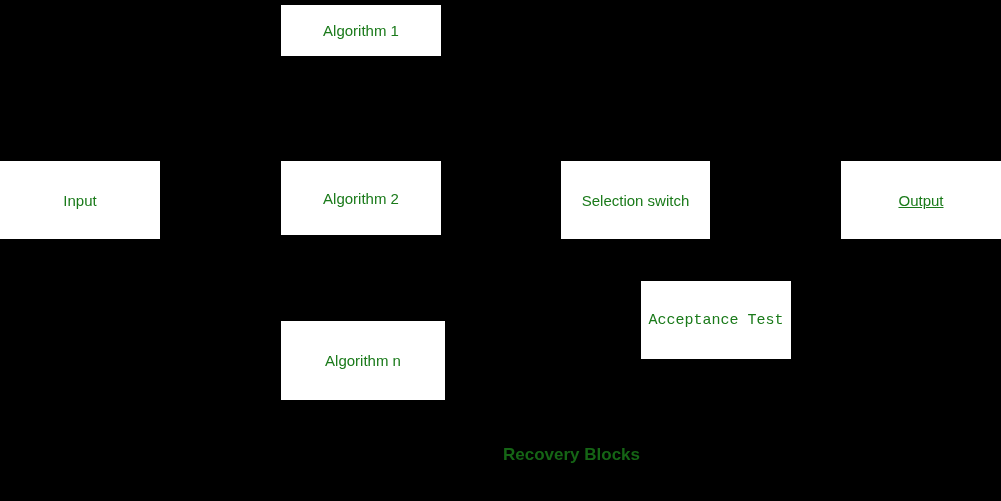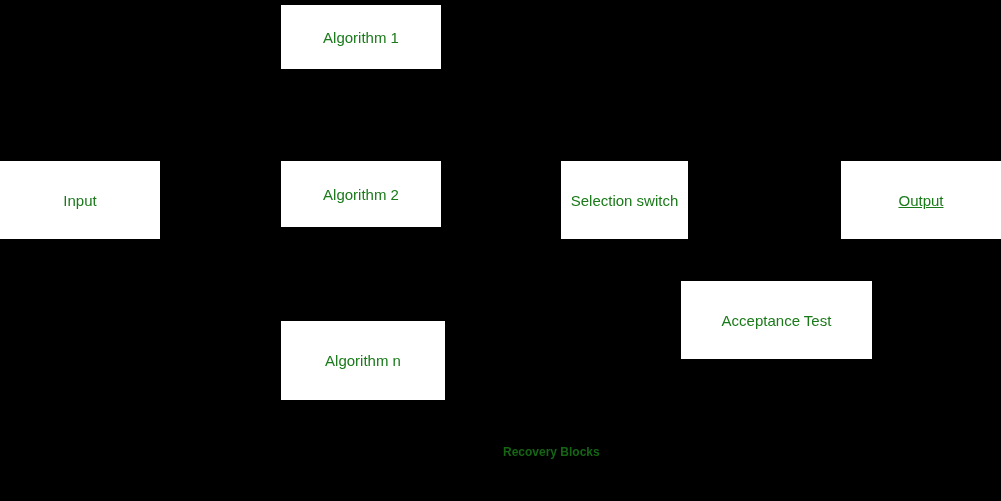--- a/index.html
+++ b/index.html
@@ -20,32 +20,32 @@
     background: var(--node-fill, #ffffff);
     color: var(--node-text, #1a7a1a);
     display: flex;
     align-items: center;
     justify-content: center;
     font-size: 15px;
     line-height: 1;
     box-sizing: border-box;
   }
   .n-input            { left: 0;     top: 161px; width: 160px; height: 78px; }
-  .n-alg1             { left: 281px; top: 5px;   width: 160px; height: 64px; align-items: center; }
-  .n-alg2             { left: 281px; top: 161px; width: 160px; height: 66px; text-align: center; }
+  .n-alg1             { left: 281px; top: 5px;   width: 160px; height: 51px; align-items: center; }
+  .n-alg2             { left: 281px; top: 161px; width: 160px; height: 74px; text-align: center; }
   .n-algn             { left: 281px; top: 321px; width: 164px; height: 79px; }
-  .n-selection-switch { left: 561px; top: 161px; width: 127px; height: 78px; }
+  .n-selection-switch { left: 561px; top: 161px; width: 149px; height: 78px; }
   .n-output           { left: 841px; top: 161px; width: 160px; height: 78px; text-decoration: underline; }
-  .n-acceptance-test  { left: 681px; top: 281px; width: 191px; height: 78px; }
+  .n-acceptance-test  { left: 641px; top: 281px; width: 150px; height: 78px; font-family: Liberation Mono, monospace; }
   .caption {
     position: absolute;
     left: 503px;
     top: 445px;
     color: var(--caption-color, #156515);
-    font-size: 12px;
+    font-size: 17px;
     font-weight: bold;
     line-height: 1.2;
     white-space: nowrap;
   }
 </style>
 </head>
 <body>
 
 <div class="canvas">
 

